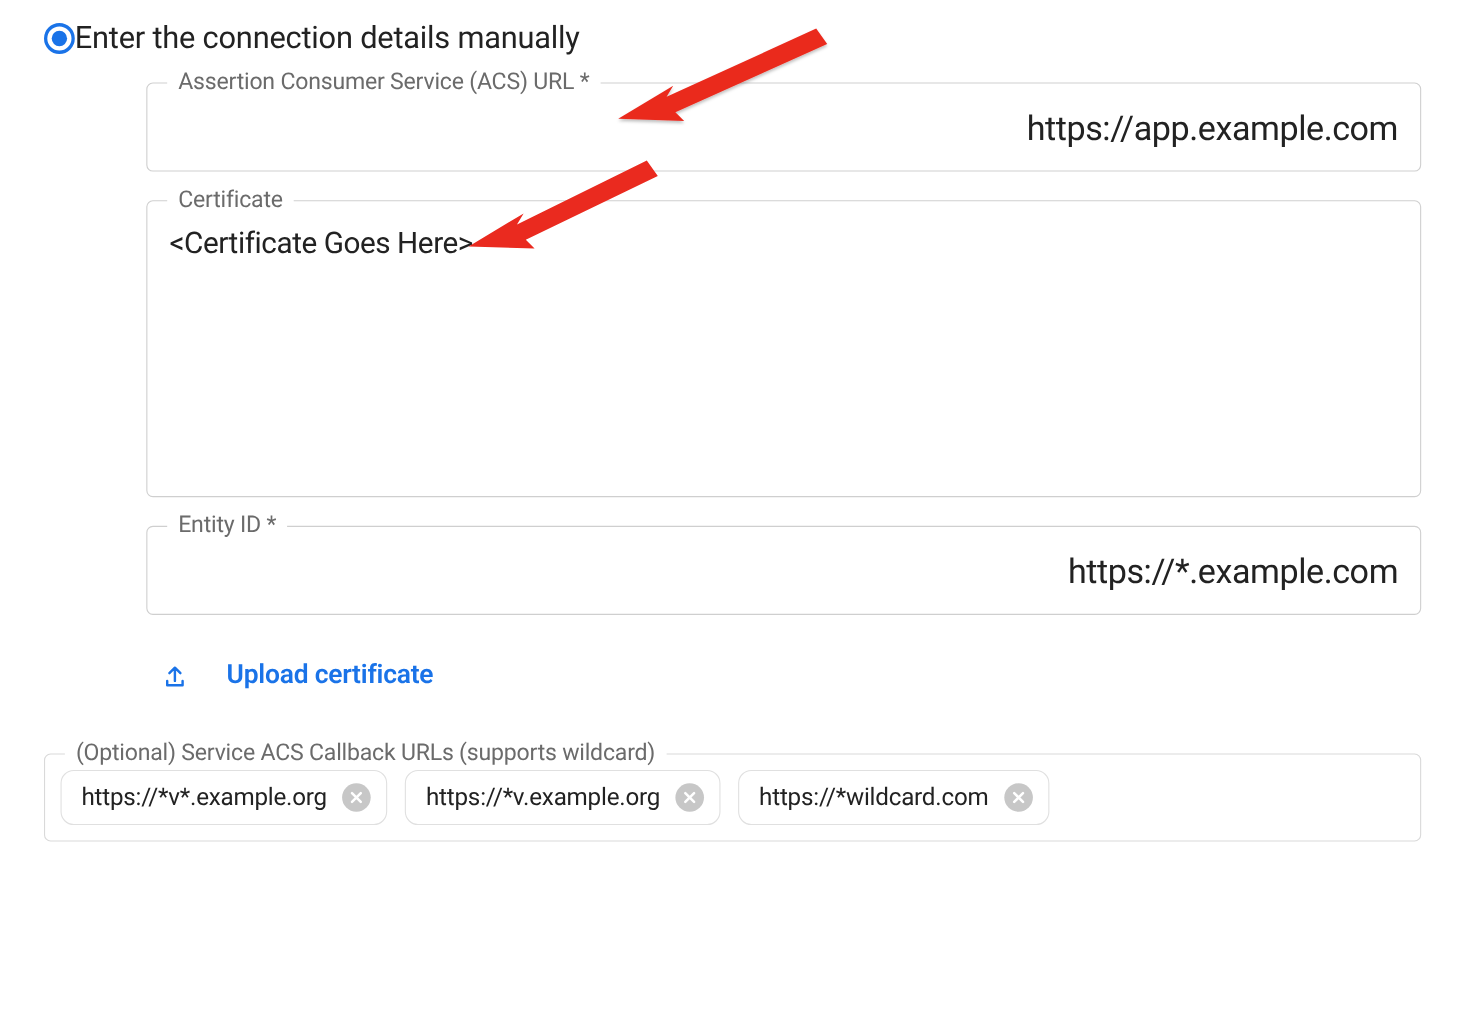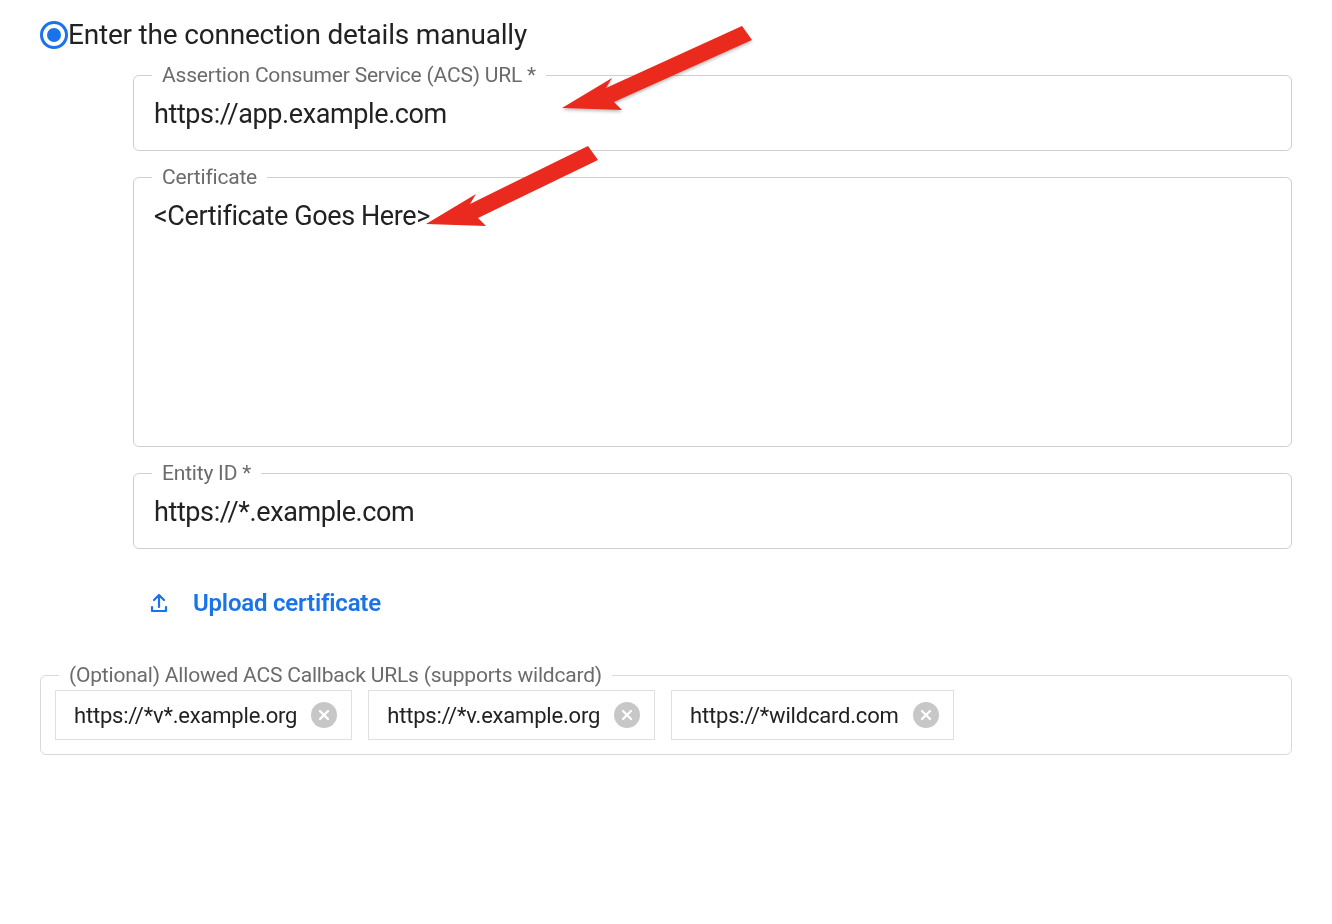--- a/index.html
+++ b/index.html
@@ -19,31 +19,31 @@
 
   .radio-row{display:flex;align-items:center;margin-bottom:24px;}
   .radio{width:28px;height:28px;border-radius:50%;border:3px solid var(--blue);display:flex;align-items:center;justify-content:center;flex:0 0 auto;}
   .radio-inner{width:14px;height:14px;border-radius:50%;background:var(--blue);}
   .radio-label{font-size:28px;}
 
   .indent{margin-left:52px;padding-left:41px;}
 
   .fieldset{position:relative;border:1px solid var(--border);border-radius:6px;margin-bottom:26px;}
   .legend{position:absolute;top:-13px;left:18px;background:#fff;padding:0 10px;font-size:21px;color:var(--muted);}
-  .text-input{width:100%;border:none;outline:none;background:transparent;font-size:27px;color:var(--text);padding:22px 20px 20px 20px;font-family:inherit;letter-spacing:-0.4px;}
+  .text-input{width:100%;border:none;outline:none;background:transparent;font-size:31px;color:var(--text);padding:22px 20px 20px 20px;font-family:inherit;letter-spacing:-0.4px;text-align:right;}
   .textarea{width:100%;height:264px;border:none;outline:none;background:transparent;resize:none;font-size:27px;color:var(--text);padding:22px 20px 20px 20px;font-family:inherit;letter-spacing:-0.4px;}
 
-  .upload-row{display:flex;align-items:center;gap:22px;margin:40px 0 58px 14px;}
+  .upload-row{display:flex;align-items:flex-end;gap:35px;margin:40px 0 58px 14px;}
   .upload-icon{color:var(--blue);display:flex;}
   .upload-link{color:var(--blue);font-size:24px;font-weight:600;}
 
   .chips-fieldset{position:relative;border:1px solid var(--border-light);border-radius:6px;padding:14px 14px;}
   .chips-legend{position:absolute;top:-13px;left:18px;background:#fff;padding:0 10px;font-size:21px;color:var(--muted);}
   .chips{display:flex;gap:16px;flex-wrap:wrap;}
-  .chip{display:flex;align-items:center;gap:14px;border:1px solid var(--chip-border);border-radius:0;padding:11px 14px 11px 18px;font-size:22px;color:var(--text);background:#fff;}
+  .chip{display:flex;align-items:center;gap:14px;border:1px solid var(--chip-border);border-radius:12px;padding:11px 14px 11px 18px;font-size:22px;color:var(--text);background:#fff;}
   .chip-close{width:26px;height:26px;border-radius:50%;background:var(--chip-close);display:flex;align-items:center;justify-content:center;flex:0 0 auto;}
   .chip-close svg{display:block;}
 
   .annot{position:absolute;pointer-events:none;}
   .annot svg{display:block;}
 </style>
 </head>
 <body>
 
 <div class="page">
@@ -77,21 +77,21 @@
         <svg width="24" height="24" viewBox="0 0 24 24">
             <path fill="none" stroke="currentColor" stroke-width="2.2" stroke-linecap="round" stroke-linejoin="round" d="M12 16V4M7 9l5-5 5 5M5 20h14M5 16v4M19 16v4"></path>
           </svg>
       </span>
       <span class="upload-link">Upload certificate</span>
     </div>
 
   </div>
 
   <div class="chips-fieldset">
-    <span class="chips-legend">(Optional) Allowed ACS Callback URLs (supports wildcard)</span>
+    <span class="chips-legend">(Optional) Service ACS Callback URLs (supports wildcard)</span>
     <div class="chips">
       <div class="chip">
         <span>https://*v*.example.org</span>
         <span class="chip-close">
           <svg width="14" height="14" viewBox="0 0 14 14">
               <path d="M3 3l8 8M11 3l-8 8" stroke="#fff" stroke-width="2.3" stroke-linecap="round"></path>
             </svg>
         </span>
       </div>
       <div class="chip">

